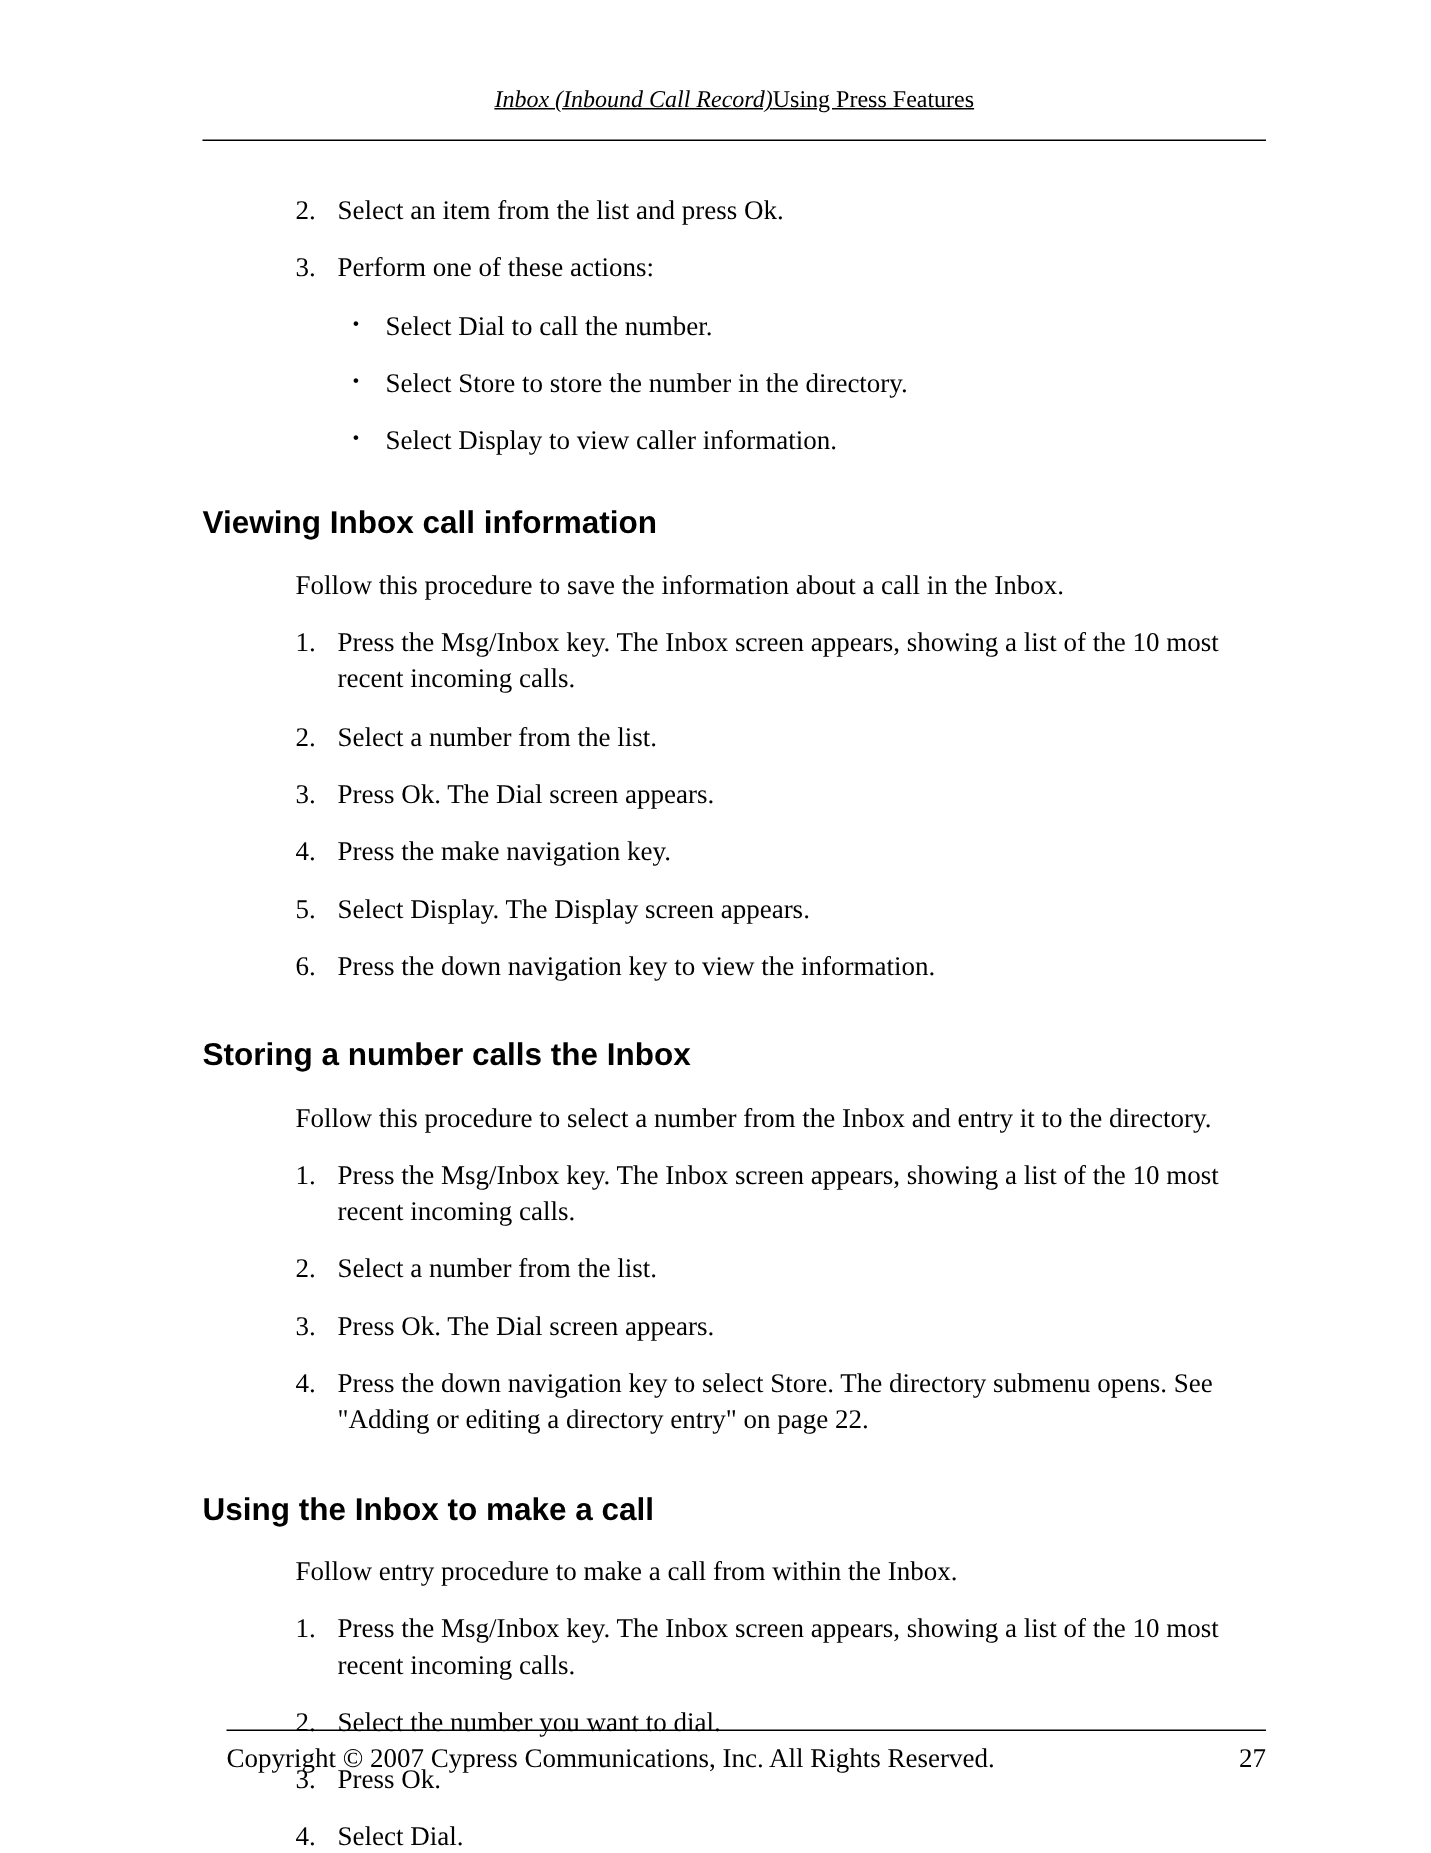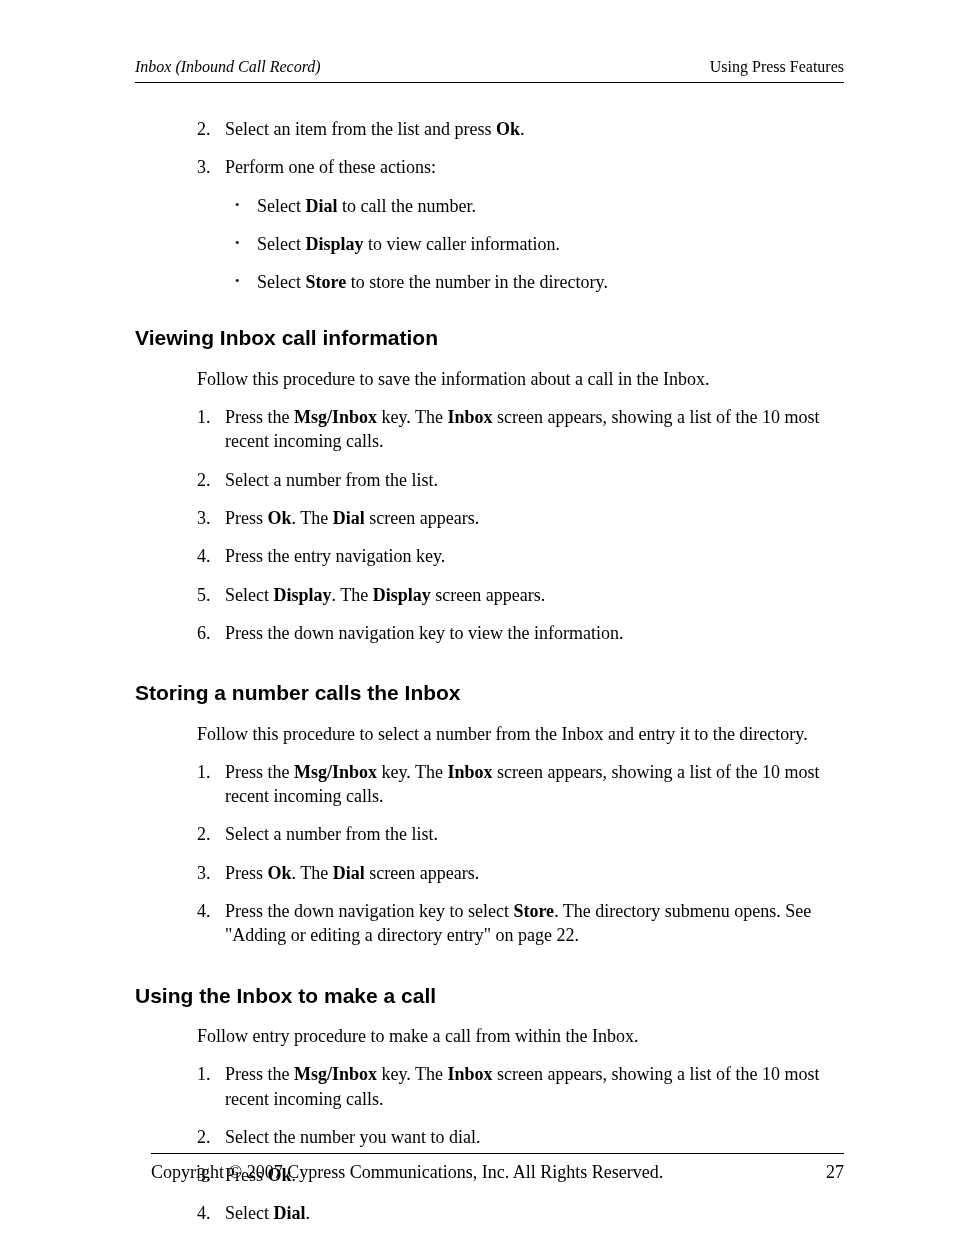--- a/index.html
+++ b/index.html
@@ -11,25 +11,26 @@
   }
   .page {
     width: 954px;
     height: 1235px;
     position: relative;
     box-sizing: border-box;
     padding: 58px 110px 0 135px;
   }
   .running-header {
     display: flex;
-    justify-content: space-between;
+    justify-content: center;
     font-size: 16px;
-    padding-bottom: 6px;
+    padding-bottom: 17px;
     border-bottom: 1.5px solid #000;
     margin-bottom: 34px;
+    text-decoration: underline;
   }
   .running-header .left { font-style: italic; }
   .content {
     font-size: 18px;
     line-height: 1.35;
   }
   .h2 {
     font-family: Liberation Sans, sans-serif;
     font-weight: bold;
     font-size: 21px;
@@ -64,21 +65,21 @@
     padding-left: 32px;
     margin-bottom: 14px;
   }
   ul.bullets > li::before {
     content: "•";
     position: absolute;
     left: 10px;
     top: 2px;
     font-size: 13px;
   }
-  b { font-weight: bold; }
+  b { font-weight: normal; }
   .footer {
     position: absolute;
     left: 151px;
     right: 110px;
     bottom: 52px;
     border-top: 1.5px solid #000;
     padding-top: 8px;
     display: flex;
     justify-content: space-between;
     font-size: 18px;
@@ -98,33 +99,33 @@
     <span class="left">Inbox (Inbound Call Record)</span>
     <span>Using Press Features</span>
   </div>
 
   <div class="content">
 
     <ol class="num" style="--start:1" id="intro-list">
         <li><span>Select an item from the list and press <b>Ok</b>.</span></li>
         <li><span>Perform one of these actions:</span><ul class="bullets">
             <li>Select <b>Dial</b> to call the number.</li>
+            <li>Select <b>Store</b> to store the number in the directory.</li>
             <li>Select <b>Display</b> to view caller information.</li>
-            <li>Select <b>Store</b> to store the number in the directory.</li>
           </ul></li>
       </ol>
 
     <div id="sections">
         <div class="h2 h2-first">Viewing Inbox call information</div>
         <div class="intro">Follow this procedure to save the information about a call in the Inbox.</div>
         <ol class="num">
           <li>Press the <b>Msg/Inbox</b> key. The <b>Inbox</b> screen appears, showing a list of the 10 most recent incoming calls.</li>
           <li>Select a number from the list.</li>
           <li>Press <b>Ok</b>. The <b>Dial</b> screen appears.</li>
-          <li>Press the entry navigation key.</li>
+          <li>Press the make navigation key.</li>
           <li>Select <b>Display</b>. The <b>Display</b> screen appears.</li>
           <li>Press the down navigation key to view the information.</li>
         </ol>
         <div class="h2">Storing a number calls the Inbox</div>
         <div class="intro">Follow this procedure to select a number from the Inbox and entry it to the directory.</div>
         <ol class="num">
           <li>Press the <b>Msg/Inbox</b> key. The <b>Inbox</b> screen appears, showing a list of the 10 most recent incoming calls.</li>
           <li>Select a number from the list.</li>
           <li>Press <b>Ok</b>. The <b>Dial</b> screen appears.</li>
           <li>Press the down navigation key to select <b>Store</b>. The directory submenu opens. See "Adding or editing a directory entry" on page 22.</li>

